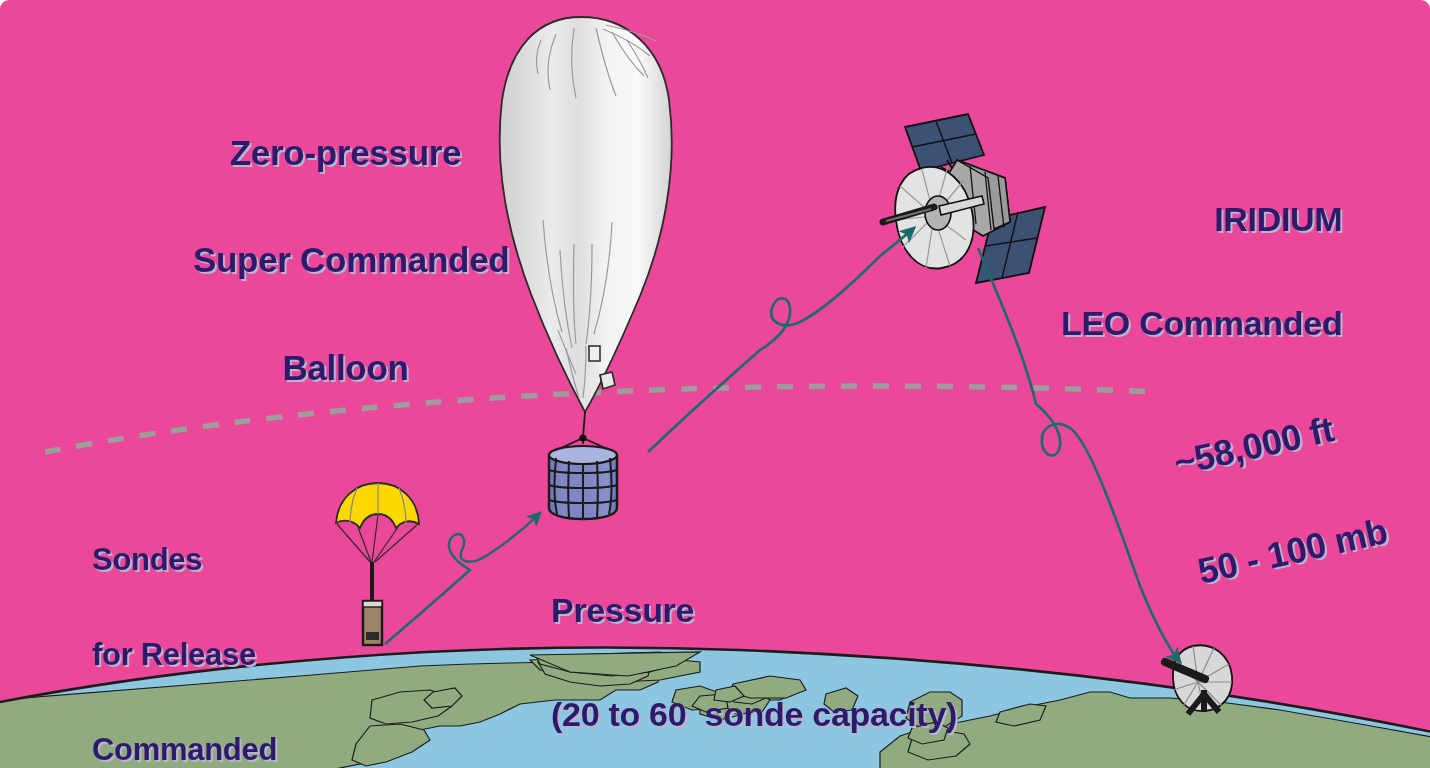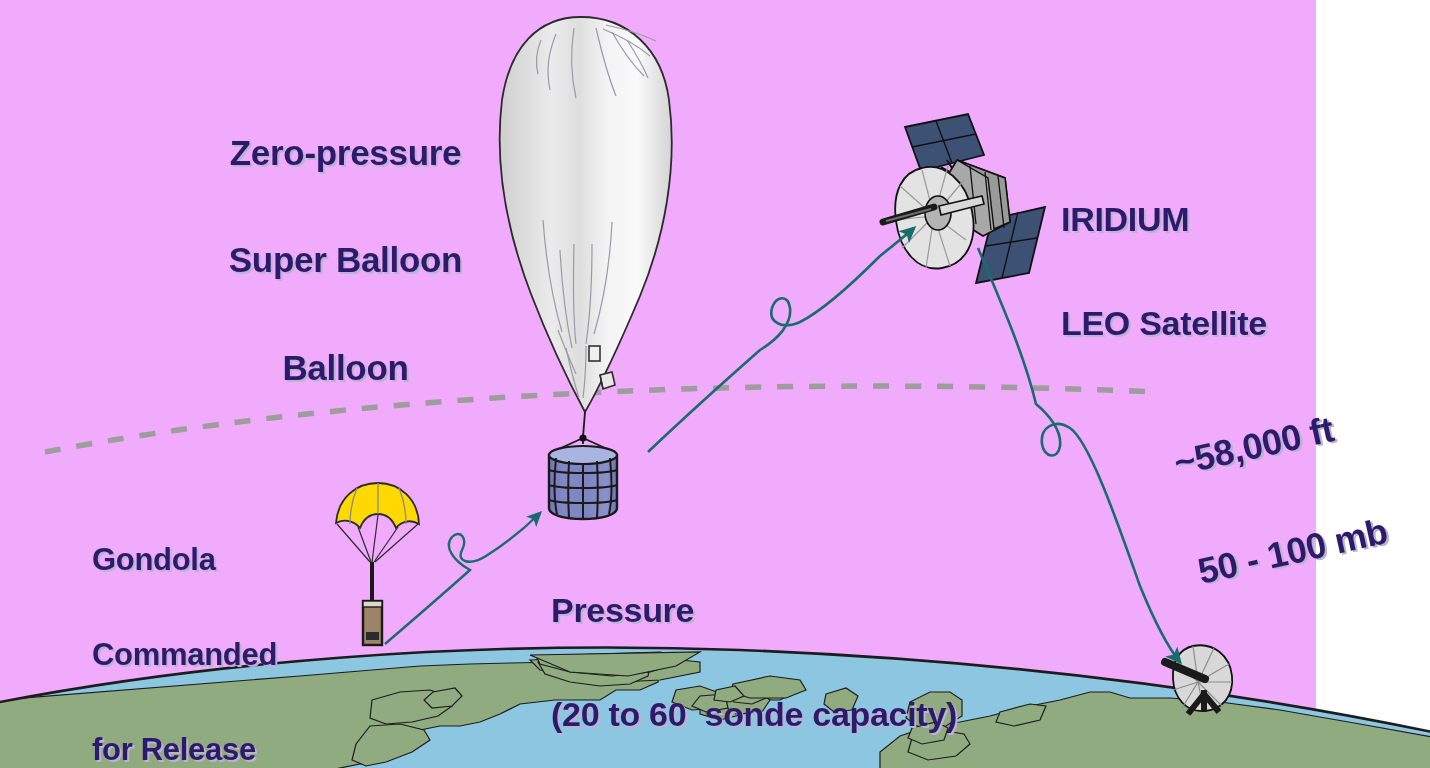--- a/index.html
+++ b/index.html
@@ -1,32 +1,32 @@
 <!DOCTYPE html>
 <html><head>
 <meta charset="utf-8">
 <title>Balloon Sonde Diagram</title>
 <style>
   html,body{margin:0;padding:0;background:#ffffff;}
   body{width:1430px;height:768px;overflow:hidden;font-family:"Liberation Sans",sans-serif;}
-  #stage{position:relative;width:1316px;height:768px;background:#f0abfc;}
+  #stage{position:relative;width:1430px;height:768px;background:#ec4899;border-radius:9px;}
   svg.layer{position:absolute;left:0;top:0;width:1430px;height:768px;}
 
   .label{
     position:absolute;
     color:#2e1a6b;
     font-family:"Liberation Sans",sans-serif;
     font-weight:bold;
     line-height:1.02;
     white-space:pre;
     text-shadow:2px 2px 0 #b9b4cf;
     letter-spacing:-0.3px;
   }
   #lbl-balloon{left:193px;top:64px;font-size:35px;text-align:center;width:305px;}
-  #lbl-iridium{left:1061px;top:133px;font-size:34px;text-align:left;}
+  #lbl-iridium{left:1061px;top:133px;font-size:34px;text-align:right;}
   #lbl-sondes{left:92px;top:481px;font-size:31px;text-align:left;}
   #lbl-gondola{left:551px;top:524px;font-size:34px;text-align:left;}
   #lbl-alt{
     left:1155px;top:375px;font-size:36px;text-align:left;
     transform:rotate(-12.5deg);transform-origin:0 0;
   }
   .lbl-line{display:block;}
 </style>
 </head>
 <body>
@@ -273,33 +273,33 @@
              C 1008,318 1026,362 1036,404
              C 1048,414 1062,430 1060,446
              C 1058,460 1044,458 1042,444
              C 1040,428 1054,418 1070,428
              C 1090,442 1118,524 1140,586
              C 1158,630 1170,650 1180,662"></path>
   </svg>
 
   <div class="label" id="lbl-balloon">
     <span class="lbl-line">Zero-pressure</span>
-    <span class="lbl-line">Super Balloon</span>
+    <span class="lbl-line">Super Commanded</span>
     <span class="lbl-line">Balloon</span>
   </div>
 
   <div class="label" id="lbl-iridium">
     <span class="lbl-line">IRIDIUM</span>
-    <span class="lbl-line">LEO Satellite</span>
+    <span class="lbl-line">LEO Commanded</span>
   </div>
 
   <div class="label" id="lbl-sondes">
-    <span class="lbl-line">Gondola</span>
+    <span class="lbl-line">Sondes</span>
+    <span class="lbl-line">for Release</span>
     <span class="lbl-line">Commanded</span>
-    <span class="lbl-line">for Release</span>
   </div>
 
   <div class="label" id="lbl-gondola">
     <span class="lbl-line">Pressure</span>
     <span class="lbl-line">(20 to 60  sonde capacity)</span>
   </div>
 
   <div class="label" id="lbl-alt">
     <span class="lbl-line">~58,000 ft</span>
     <span class="lbl-line">50 - 100 mb</span>

